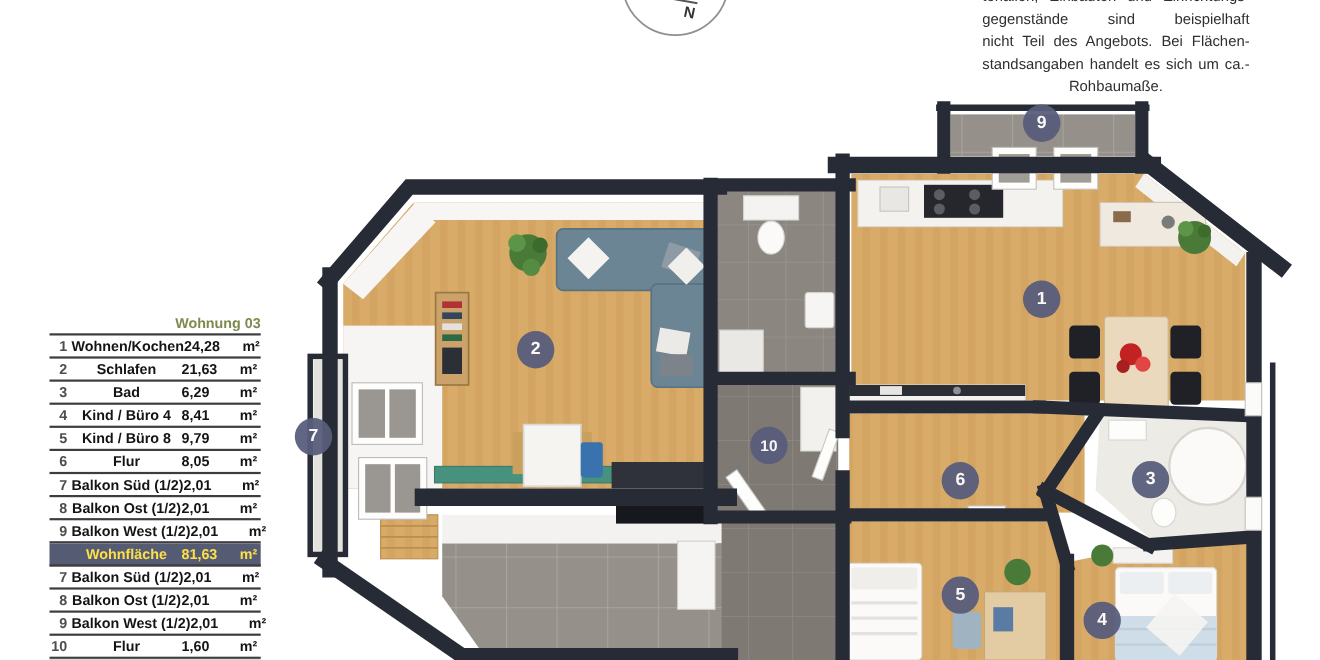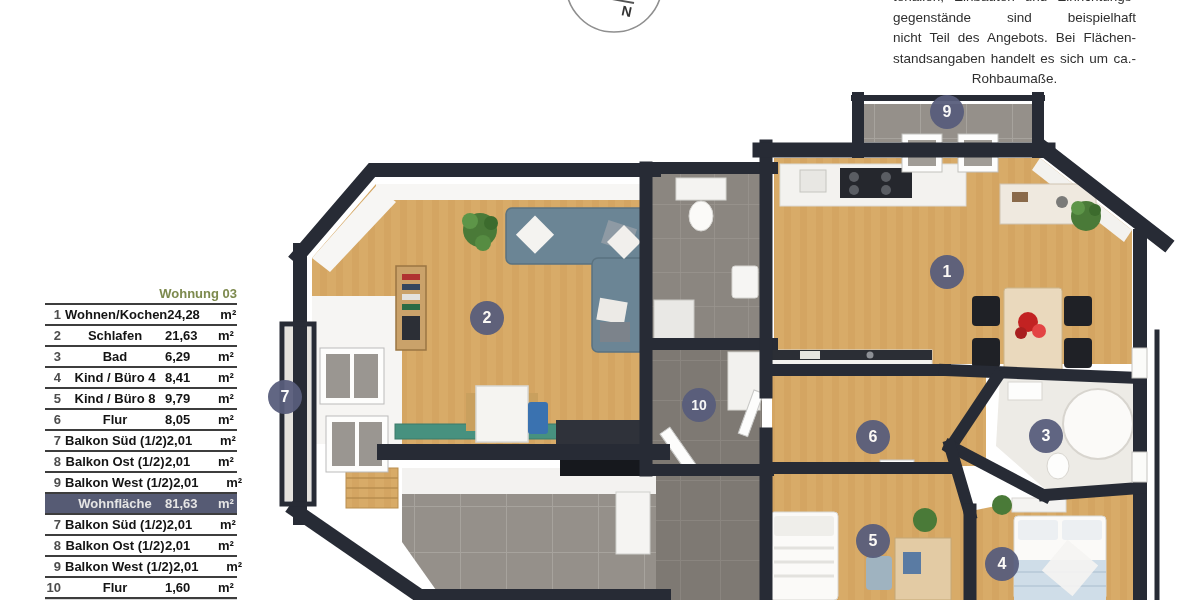--- a/index.html
+++ b/index.html
@@ -19,21 +19,21 @@
   
   .area-table{position:absolute;left:45px;top:286px;width:192px;font-size:13px;font-weight:700;}
   .t-head{height:16px;line-height:16px;text-align:right;color:var(--table-title);
           font-size:13px;border-bottom:2px solid var(--table-line);padding-bottom:1px;}
   .t-row{display:grid;grid-template-columns:20px 1fr 46px 26px;align-items:center;
          height:19px;border-bottom:2px solid var(--table-line);color:#141414;}
   .t-num{text-align:right;padding-right:4px;color:#4d4d4d;}
   .t-label{text-align:center;white-space:nowrap;}
   .t-val{text-align:left;}
   .t-unit{text-align:center;padding-left:4px;}
-  .t-total{background:var(--highlight-bg);color:#e5e5e5;}
+  .t-total{background:var(--highlight-bg);color:#fde047;}
   .t-total .t-num{color:var(--highlight-bg);}
   .t-sliver{height:3px;background:#d8d8d8;}
 
   
   .plan{position:absolute;left:0;top:0;width:1200px;height:600px;}
   .w{stroke:var(--wall);fill:none;stroke-linecap:square;stroke-linejoin:miter;}
   .badge{position:absolute;width:34px;height:34px;border-radius:50%;
          background:var(--badge);opacity:0.94;color:#fff;display:flex;align-items:center;
          justify-content:center;font-weight:700;font-size:16px;transform:translate(-50%,-50%);}
   .badge.small{font-size:14px;}

